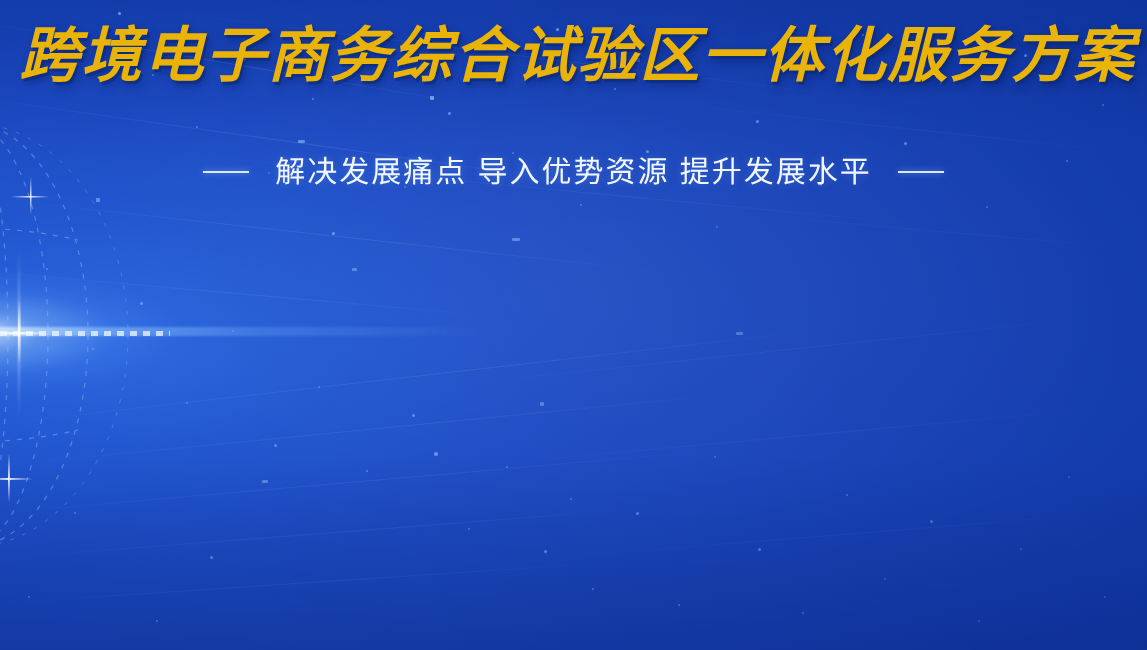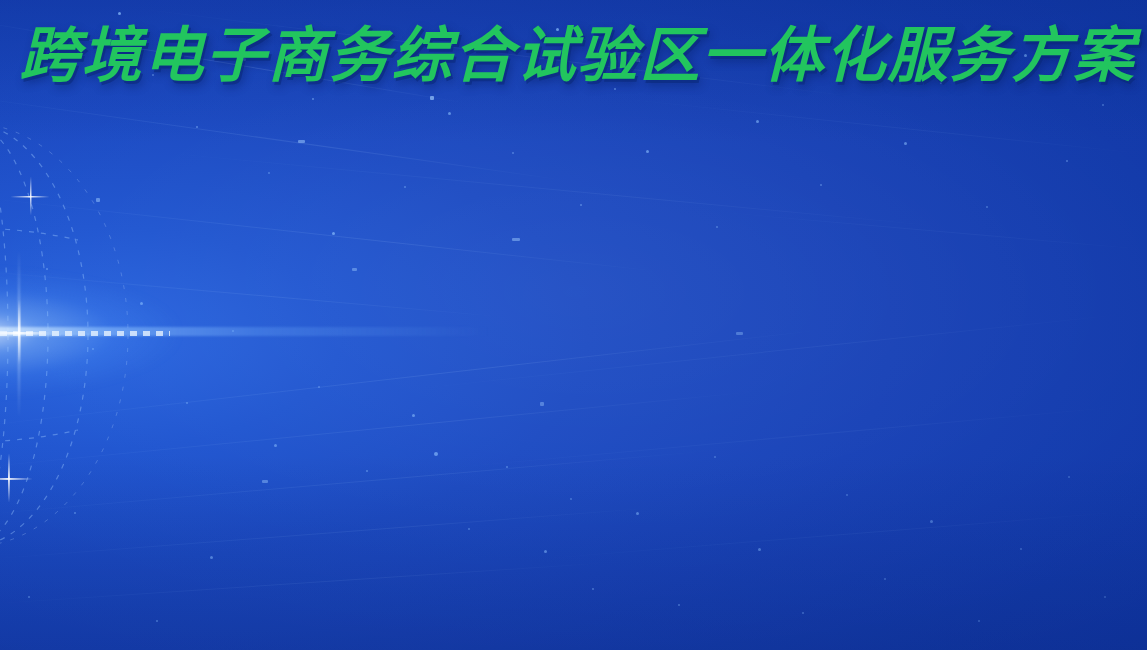--- a/index.html
+++ b/index.html
@@ -152,21 +152,21 @@
     text-shadow: 0 0 10px rgba(120,180,255,0.35);
     white-space: nowrap;
   }
 
   .headline {
     margin-top: 26px;
     font-size: 60px;
     font-weight: 700;
     font-style: italic;
     line-height: 1;
-    color: #22c55e;
+    color: #eab308;
     letter-spacing: 2px;
     white-space: nowrap;
     text-shadow:
       2px 3px 0 rgba(10,40,120,0.55),
       3px 5px 10px rgba(5,25,90,0.45);
     margin-left: 8px;
   }
 
   .tagline-row {
     margin-top: 31px;
@@ -316,15 +316,20 @@
       <div class="spark" style="left: 18px; top: 332px; transform: scale(1.25);"></div>
       <div class="spark" style="left: 8px; top: 478px; transform: scale(0.95);"></div>
       <div class="spark" style="left: 30px; top: 196px; transform: scale(0.75);"></div>
     </div>
 
   <div class="content">
 
 
     <h1 class="headline">跨境电子商务综合试验区一体化服务方案</h1>
 
+    <div class="tagline-row">
+      <span class="rule"></span>
+      <span class="tagline">解决发展痛点 导入优势资源 提升发展水平</span>
+      <span class="rule"></span>
+    </div>
 
   </div>
 </div>
 
 </body></html>

